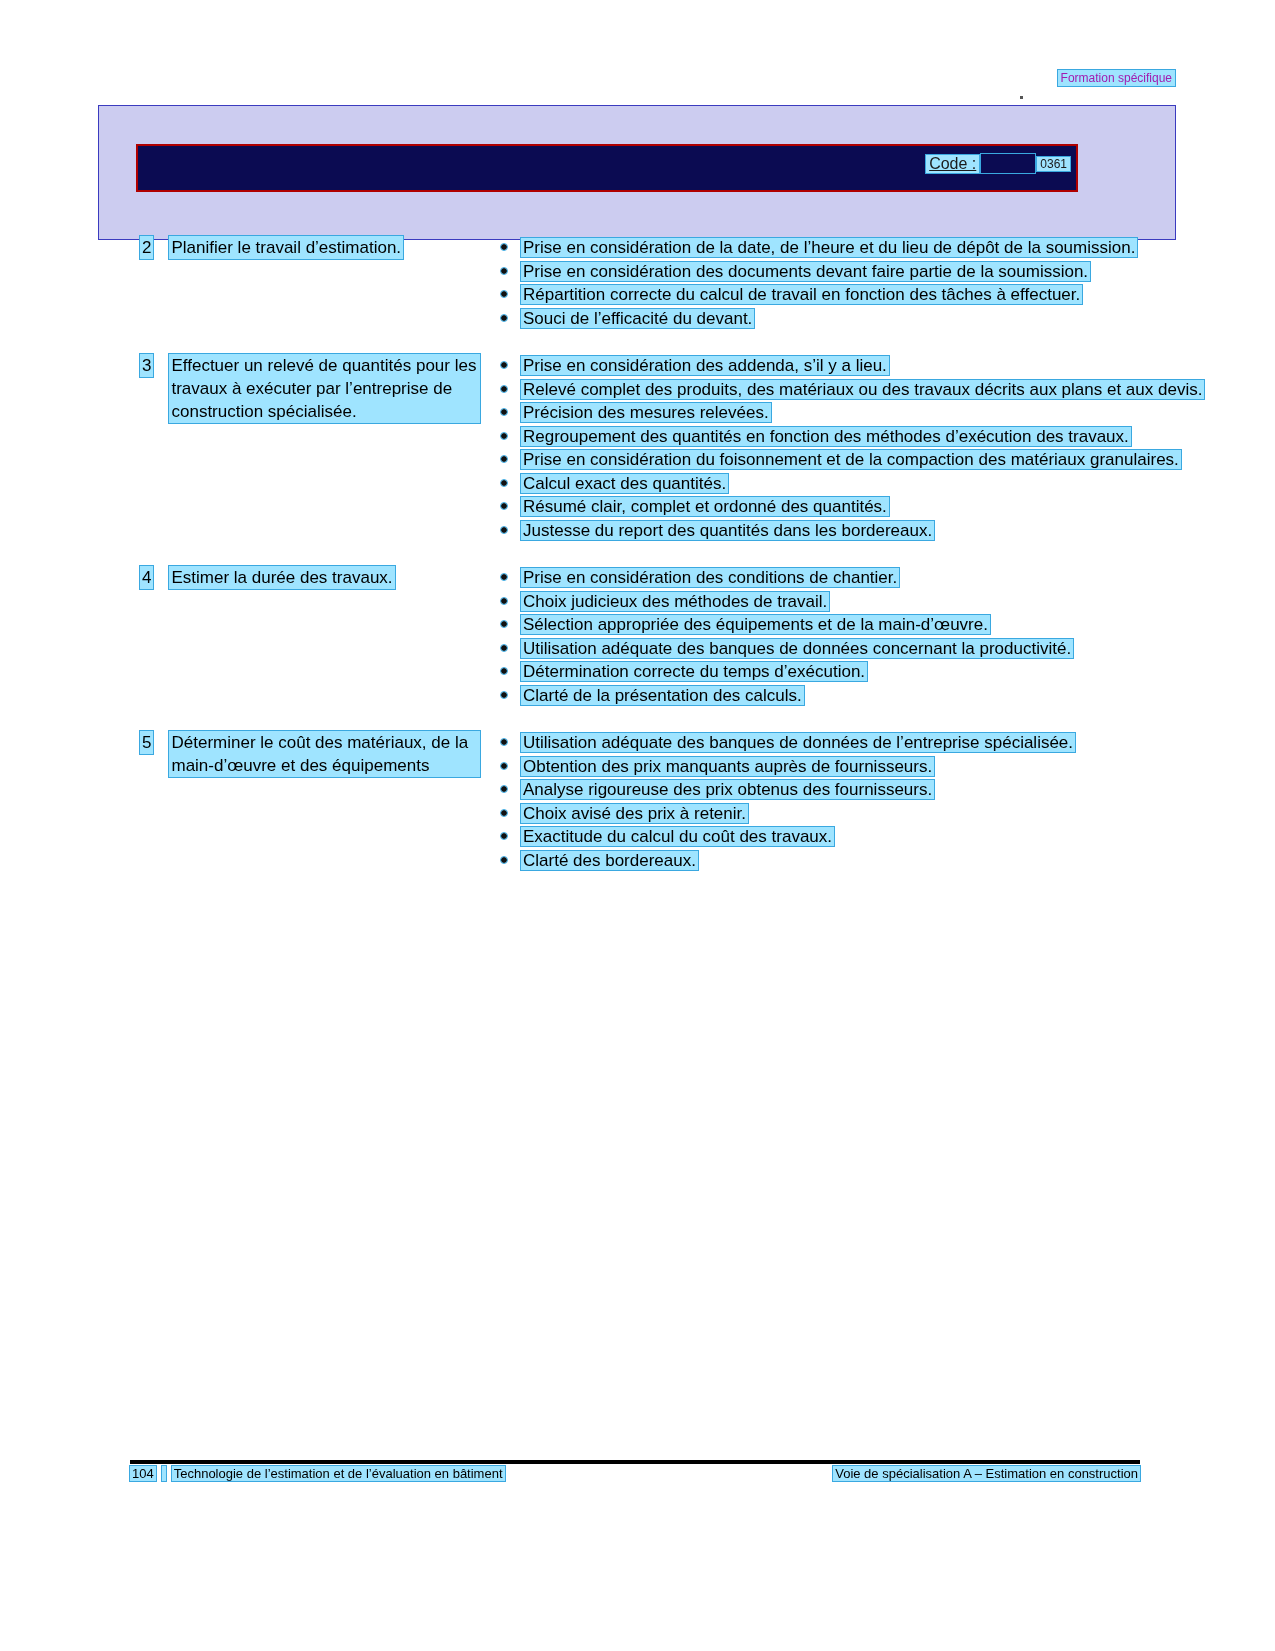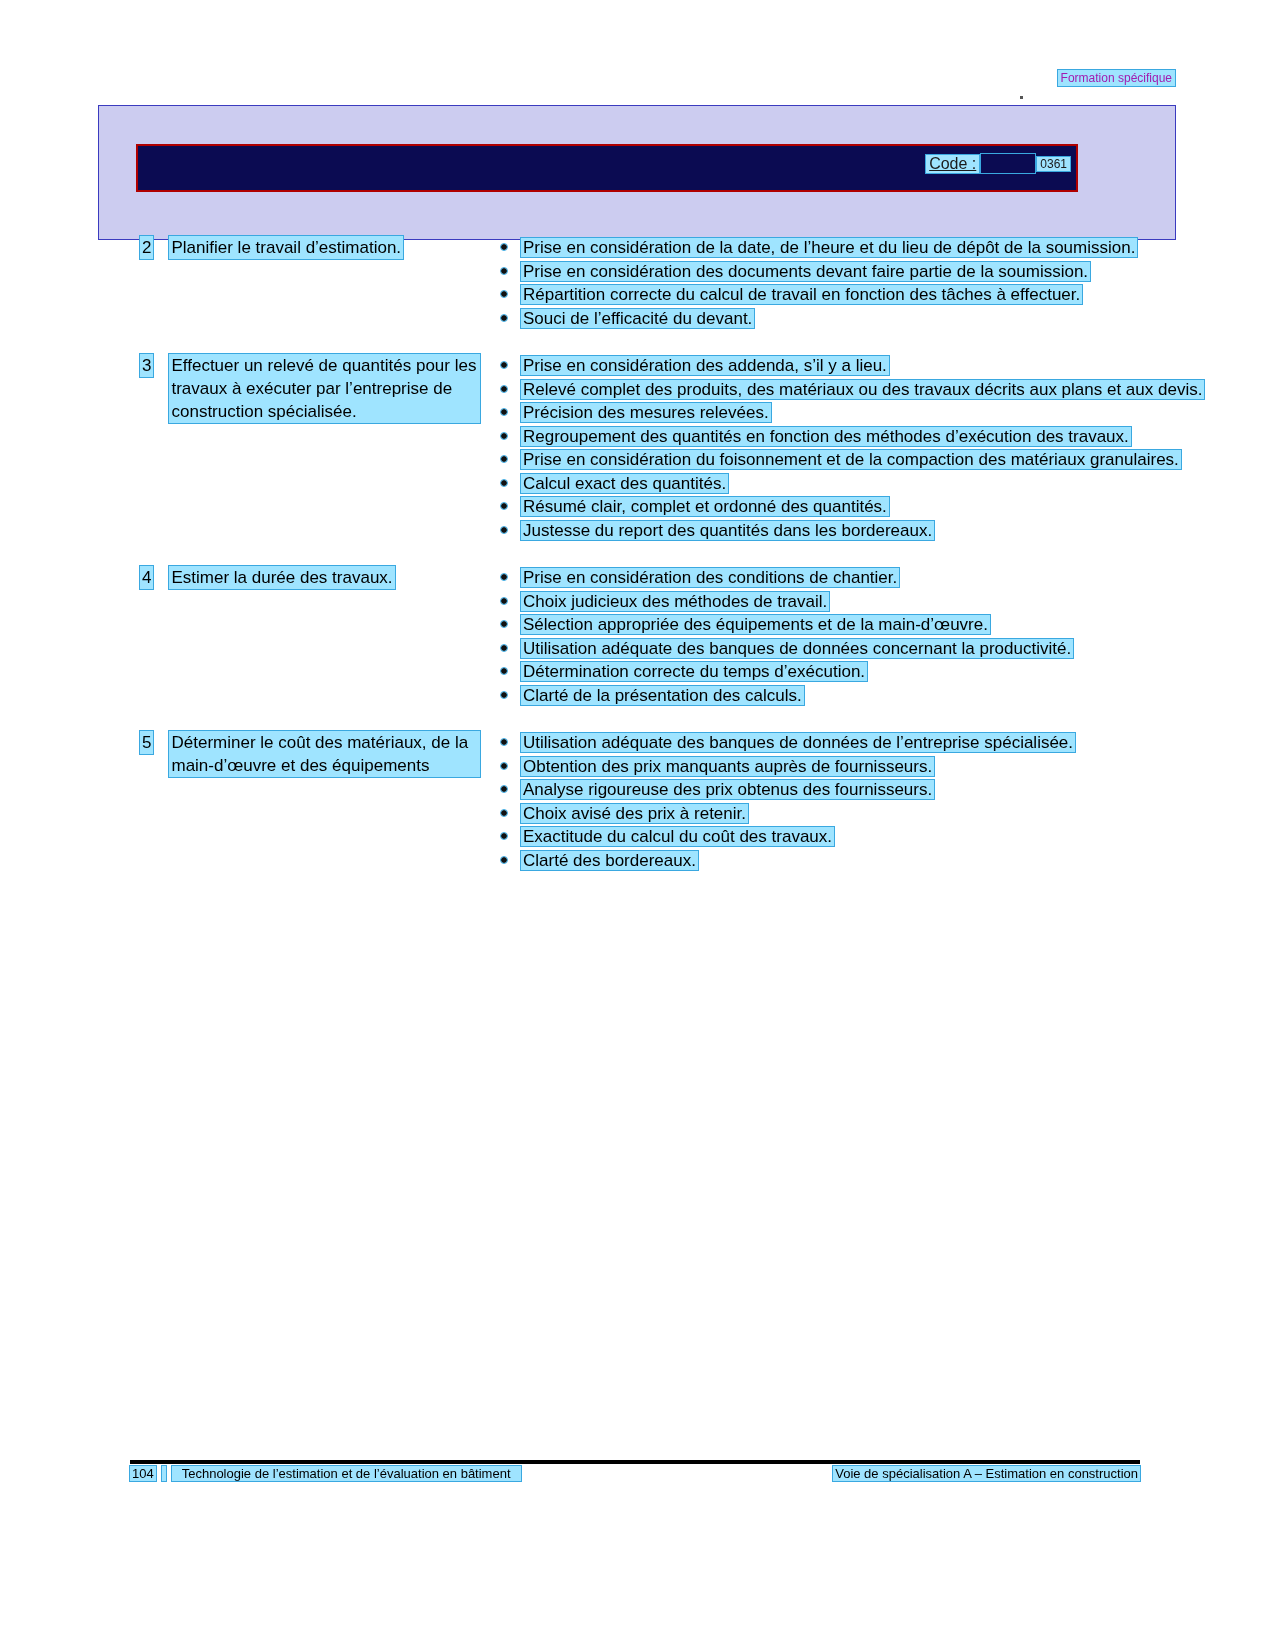--- a/index.html
+++ b/index.html
@@ -202,21 +202,21 @@
   }
   .footer-sep {
     width: 4px;
     height: 15px;
     background: #9fe4ff;
     outline: 1px solid #3aa8e0;
   }
   .footer-title {
     background: #9fe4ff;
     outline: 1px solid #3aa8e0;
-    padding: 0 10px;
+    padding: 0 2px;
   }
   .footer-right {
     position: absolute;
     right: 0;
     top: 0;
     background: #9fe4ff;
     outline: 1px solid #3aa8e0;
     padding: 0 2px;
     white-space: nowrap;
   }

